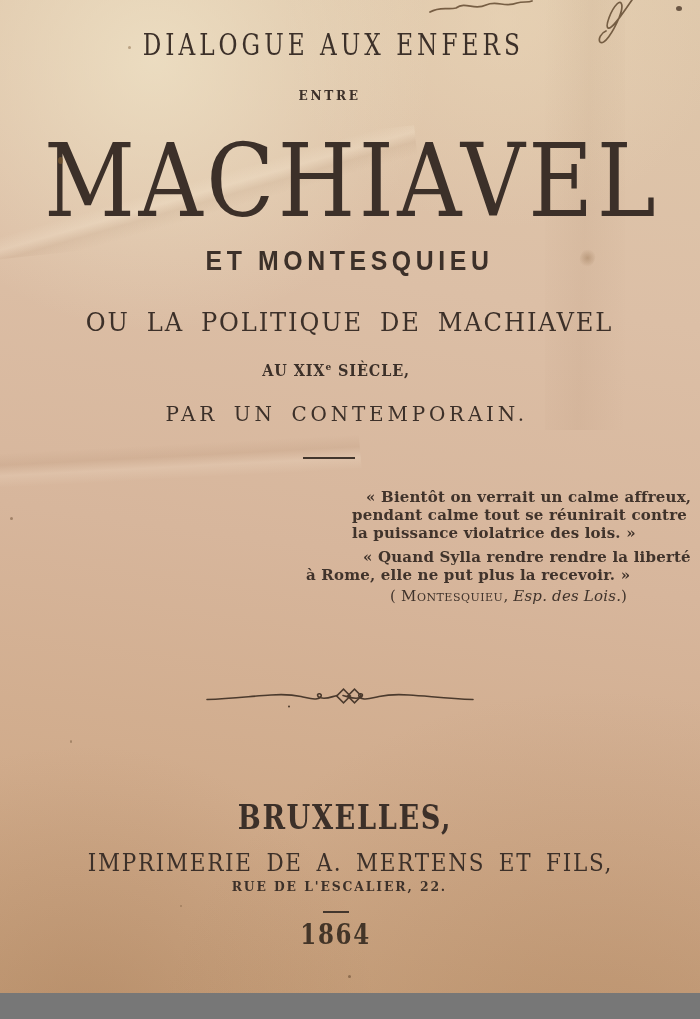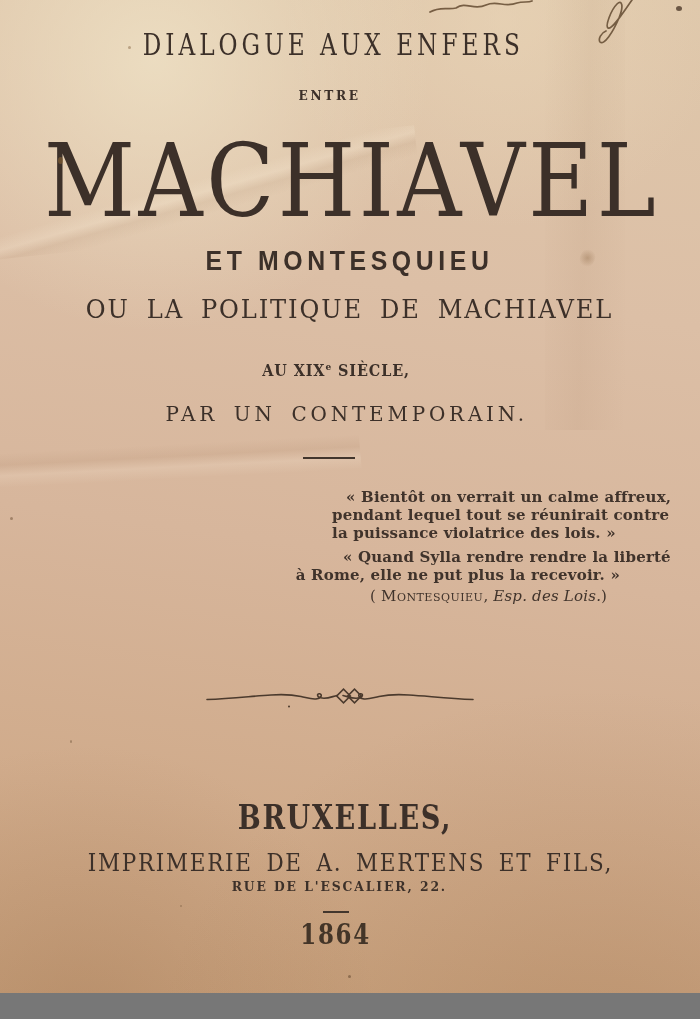--- a/index.html
+++ b/index.html
@@ -17,33 +17,33 @@
   .cline{position:absolute; width:700px; text-align:center; white-space:nowrap; line-height:1;}
   .squash{display:inline-block; transform-origin:center;}
   .series  {top:31px;  left:-17px; font-size:29px; letter-spacing:5px;}
   .series .squash{transform:scaleX(.80);}
   .entre   {top:89px;  left:-20px; font-size:13.5px; font-weight:bold; letter-spacing:3px;}
   .entre .squash{transform:scaleX(.9);}
   .mainttl {top:131px; left:2px;   font-size:101px; letter-spacing:4px;}
   .mainttl .squash{transform:scaleX(.88);}
   .sub1    {top:248px; left:0;     font-family:"Liberation Sans",sans-serif; font-weight:bold; font-size:27px; letter-spacing:5px;}
   .sub1 .squash{transform:scaleX(.92);}
-  .sub2    {top:296px; left:0;     font-size:26px; letter-spacing:2px; word-spacing:8px;}
+  .sub2    {top:309px; left:0;     font-size:26px; letter-spacing:2px; word-spacing:8px;}
   .sub2 .squash{transform:scaleX(.93);}
   .era     {top:362px; left:-14px; font-size:16px; font-weight:bold; letter-spacing:1px;}
   .era .squash{transform:scaleX(.9);}
   .era sup{font-size:10px;}
   .byline  {top:404px; left:-3px;  font-size:21px; letter-spacing:4px; word-spacing:6px;}
   .byline .squash{transform:scaleX(.95);}
   .rule{position:absolute; height:2px; background:#42362d;}
   .rule1{top:457px; left:303px; width:52px;}
   .rule2{top:911px; left:323px; width:26px;}
   .epigraph{position:absolute; top:488px; left:280px; width:340px;
     font-size:15px; font-weight:bold; line-height:18px; color:#40332b; letter-spacing:.2px;}
-  .epigraph .ln{white-space:nowrap;}
+  .epigraph .ln{white-space:nowrap;margin-left:20px;}
   .q1l1{padding-left:66px;} .q1l2{padding-left:52px;} .q1l3{padding-left:52px;}
   .q2l1{padding-left:63px; margin-top:6px;} .q2l2{padding-left:6px;text-align:right;}
   .attr{padding-left:90px; margin-top:3px; font-weight:normal;}
   .attr .sc{font-variant:small-caps; letter-spacing:.5px;}
   .attr .it{font-style:italic;}
   .city    {top:800px; left:-5px;  font-size:34px; font-weight:bold; letter-spacing:2px;}
   .city .squash{transform:scaleX(.80);}
   .printer {top:850px; left:0;     font-size:25px; letter-spacing:2px; word-spacing:6px;}
   .printer .squash{transform:scaleX(.86);}
   .address {top:880px; left:-11px; font-size:13px; font-weight:bold; letter-spacing:2px;}
@@ -99,21 +99,21 @@
   </div>
 
   <div class="cline byline">
     <span class="squash">PAR UN CONTEMPORAIN.</span>
   </div>
 
   <div class="rule rule1"></div>
 
   <div class="epigraph">
     <div class="ln q1l1">« Bientôt on verrait un calme affreux,</div>
-    <div class="ln q1l2">pendant lequel tout se réunirait contre</div>
+    <div class="ln q1l2">pendant calme tout se réunirait contre</div>
     <div class="ln q1l3">la puissance violatrice des lois. »</div>
     <div class="ln q2l1">« Quand Sylla rendre rendre la liberté</div>
     <div class="ln q2l2">à Rome, elle ne put plus la recevoir. »</div>
     <div class="ln attr"><span>( </span><span class="sc">Montesquieu</span><span>, </span><span class="it">Esp. des Lois.</span><span>)</span></div>
   </div>
 
   <svg style="top:682px;left:205px" width="270" height="28" viewBox="0 0 270 28" fill="none" stroke="#4b3a2d" stroke-width="1.6" stroke-linecap="round">
     <g>
       <path d="M2,17.5 C28,16.5 48,14 66,13 C78,12.2 88,12.8 96,14.5 C102,15.8 106,17.5 111,17 C116,16.5 118,12.5 114.5,11.8 C112,11.3 111.5,14.8 115.5,15.8 C122,17.4 127,14.5 132,13.5"></path>
       <rect x="-4.8" y="-4.8" width="9.6" height="9.6" transform="translate(138.5,14) rotate(45)"></rect>

